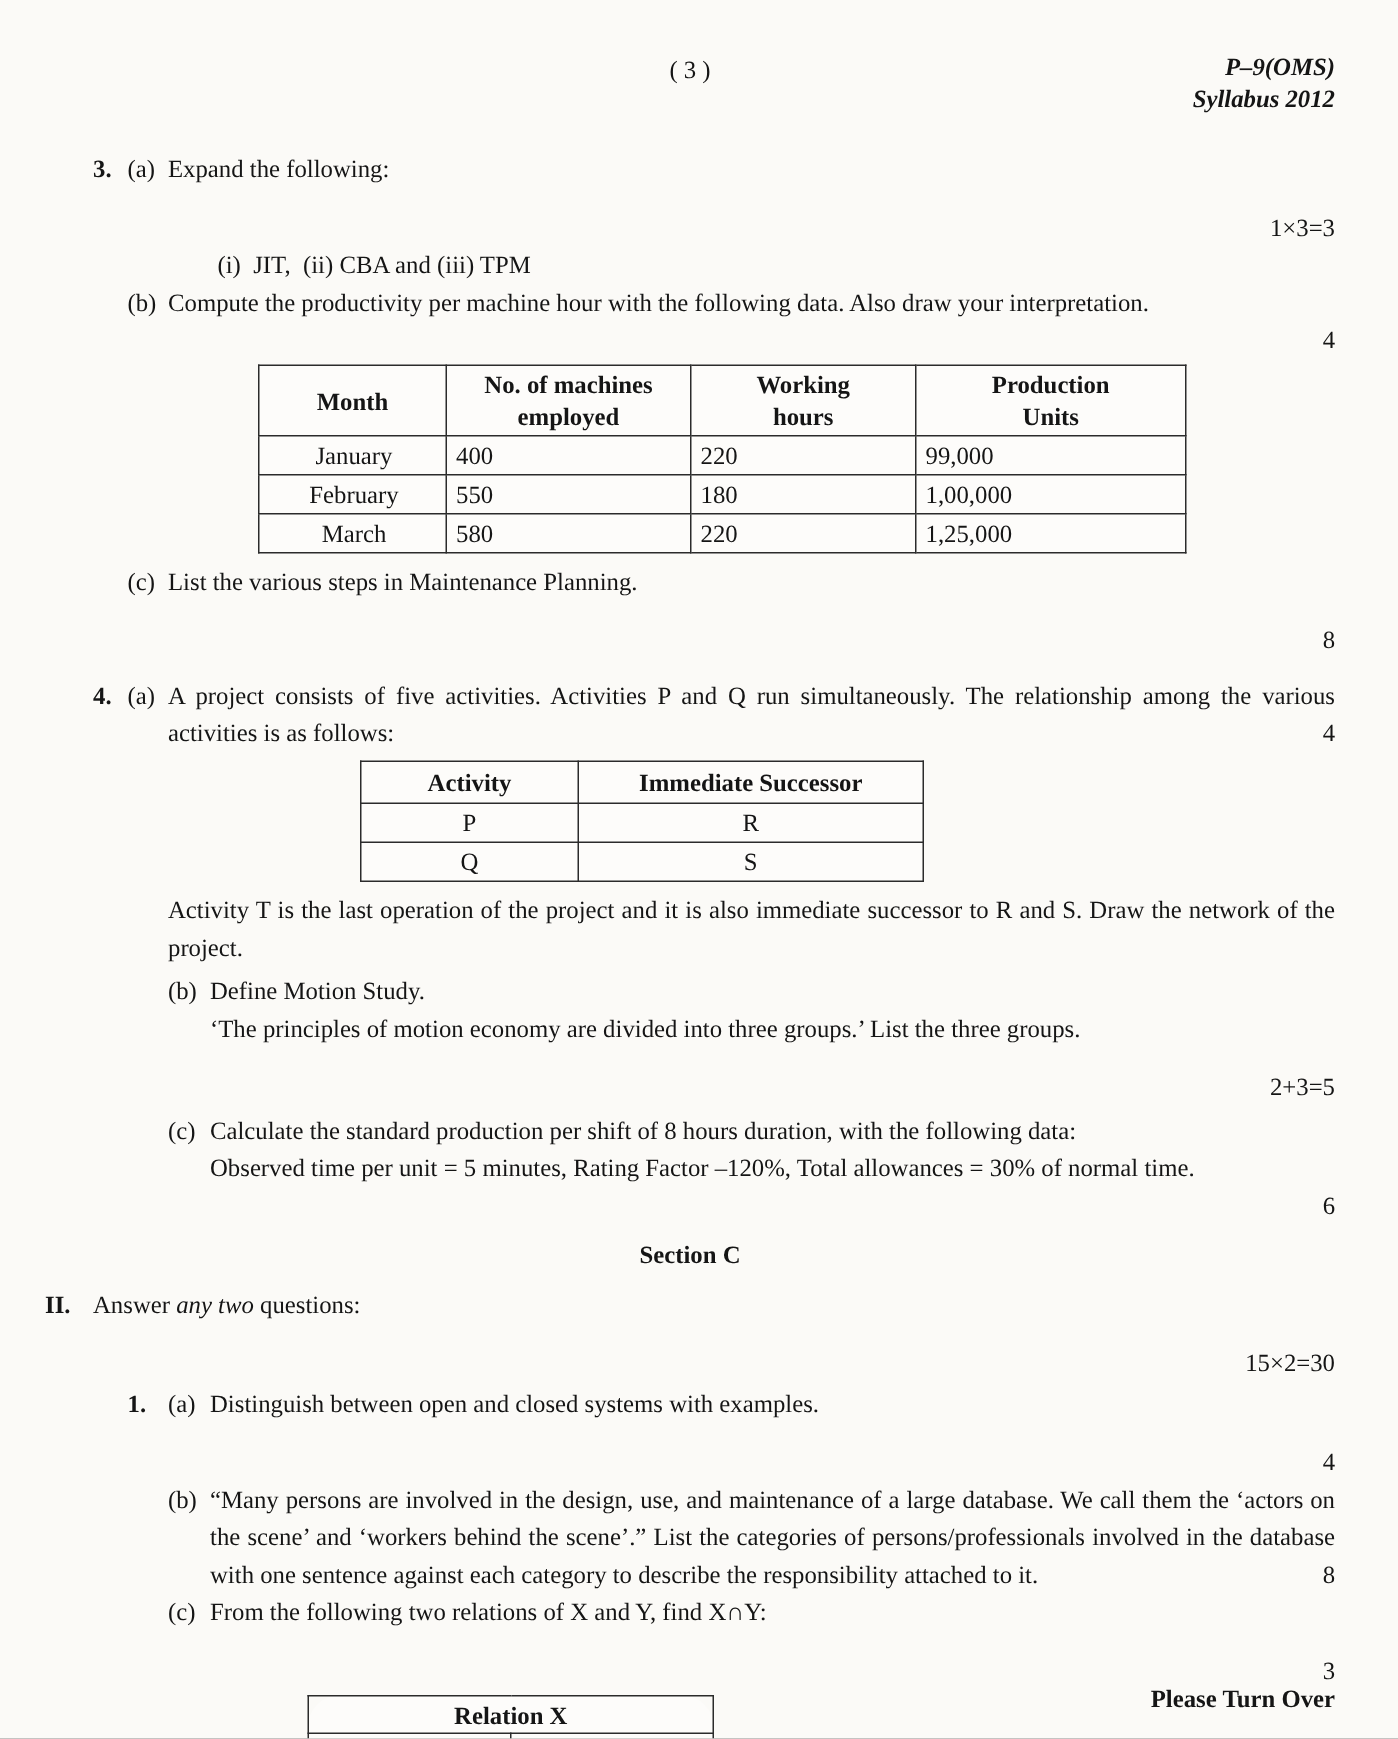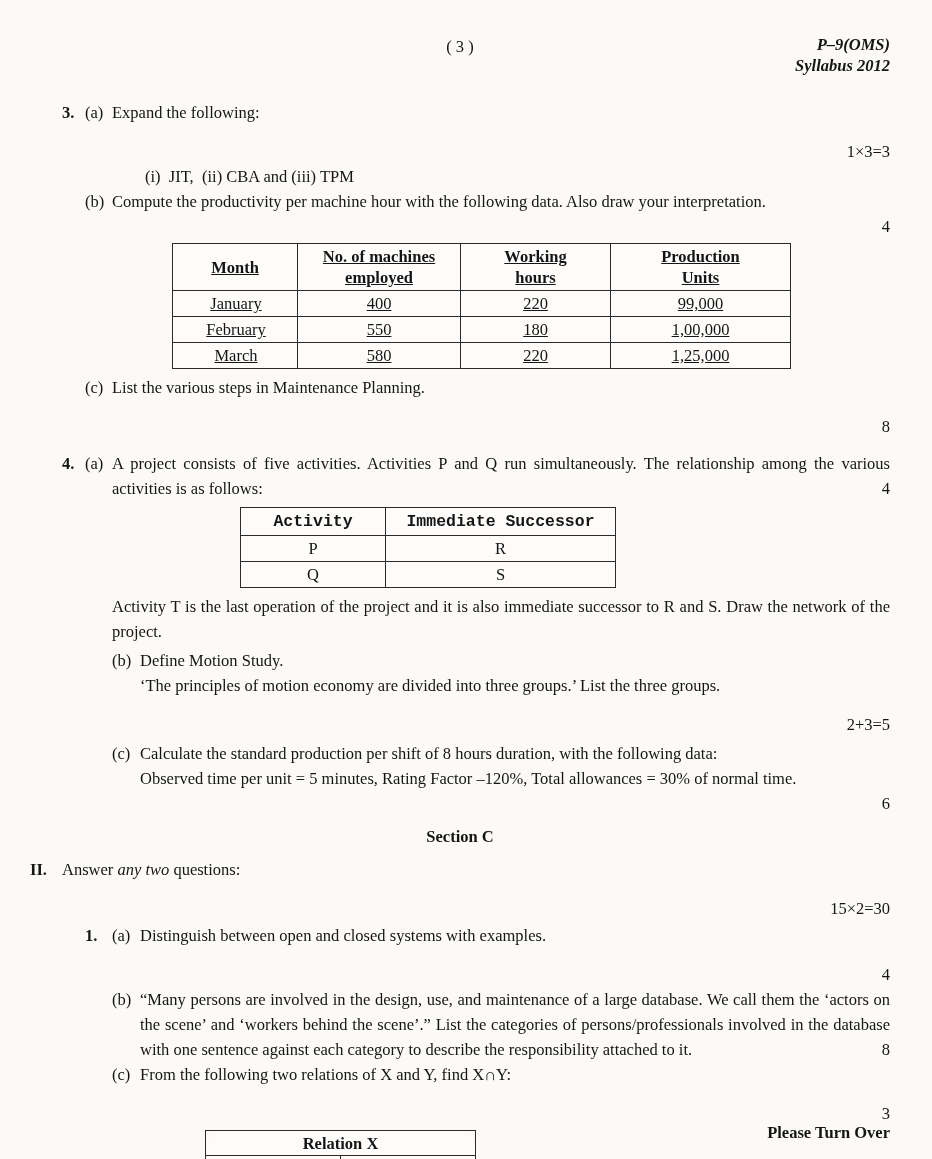--- a/index.html
+++ b/index.html
@@ -41,28 +41,28 @@
   .subitems { margin-left:115px; white-space:pre-wrap; }
   .italic { font-style:italic; }
 
   .section-title { text-align:center; font-weight:bold; margin-top:8px; }
 
   
   table { border-collapse:collapse; background:#fdfcfa; }
   th, td { border:1.4px solid #2b2b2b; }
   th { font-weight:bold; text-align:center; vertical-align:middle; }
 
-  .tbl-productivity { margin:4px 0 4px 142px;text-decoration:underline; }
+  .tbl-productivity { margin:4px 0 4px 142px; }
   .tbl-productivity th { white-space:pre-line; line-height:21px; padding:2px 6px; }
-  .tbl-productivity td { height:26px; text-align:center; padding:0 6px; }
+  .tbl-productivity td { height:26px; padding:0 6px; }
   .tbl-productivity td.cell-left { text-align:center; padding-left:8px; }
   .w-month { width:125px; } .w-mach { width:163px; } .w-hours { width:150px; } .w-prod { width:180px; }
 
   .tbl-activity { margin:6px 0 6px 210px; }
-  .tbl-activity th { padding:1px 8px; height:26px;font-family:Liberation Mono, monospace; }
+  .tbl-activity th { padding:1px 8px; height:26px; }
   .tbl-activity td { height:26px; text-align:center; }
   .w-act { width:145px; } .w-succ { width:230px; }
 
   .tbl-relation { margin:4px 0 0 175px;border-radius:22px; }
   .tbl-relation th { height:25px; line-height:23px; }
   .tbl-relation td { height:23.5px; line-height:23px; text-align:left; }
   .tbl-relation td.cell-batch { padding-left:16px; }
   .tbl-relation td.cell-course { }
   .w-batch { width:135px; } .w-course { width:135px; }
 

